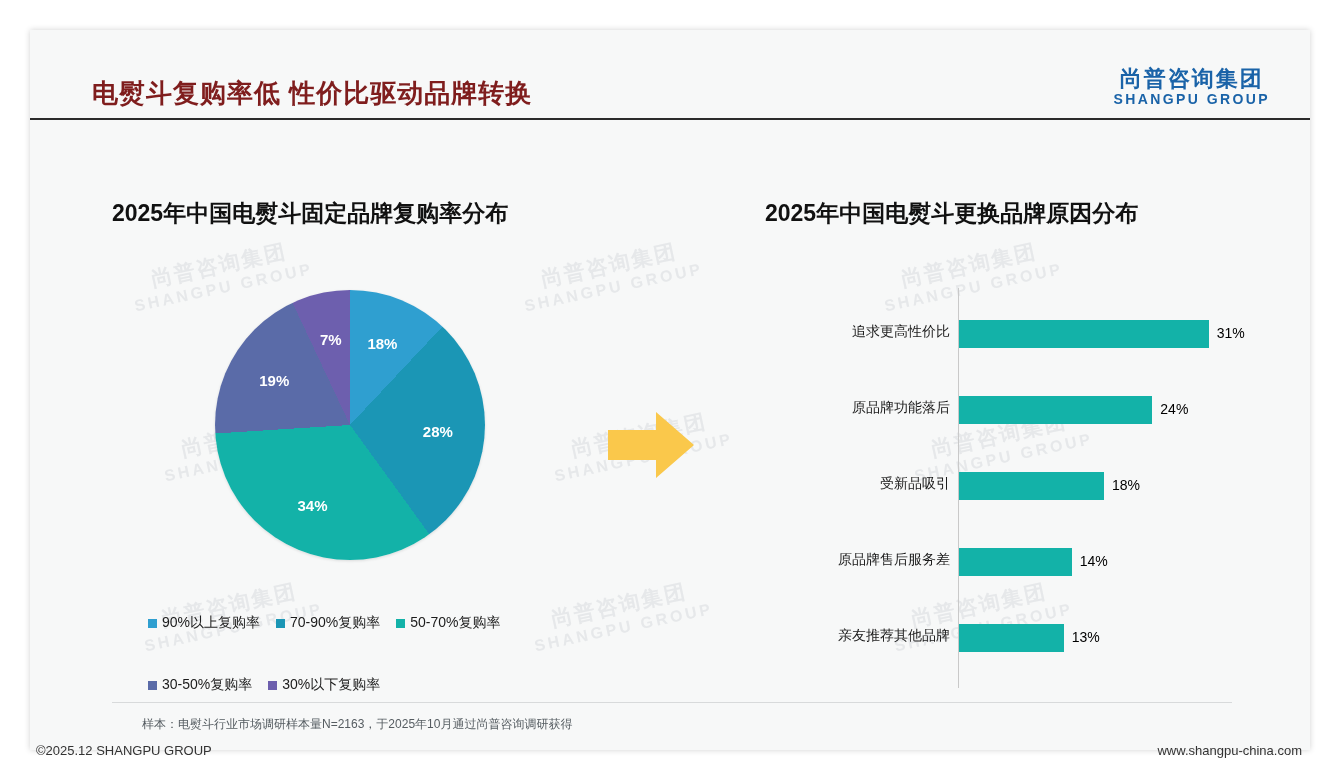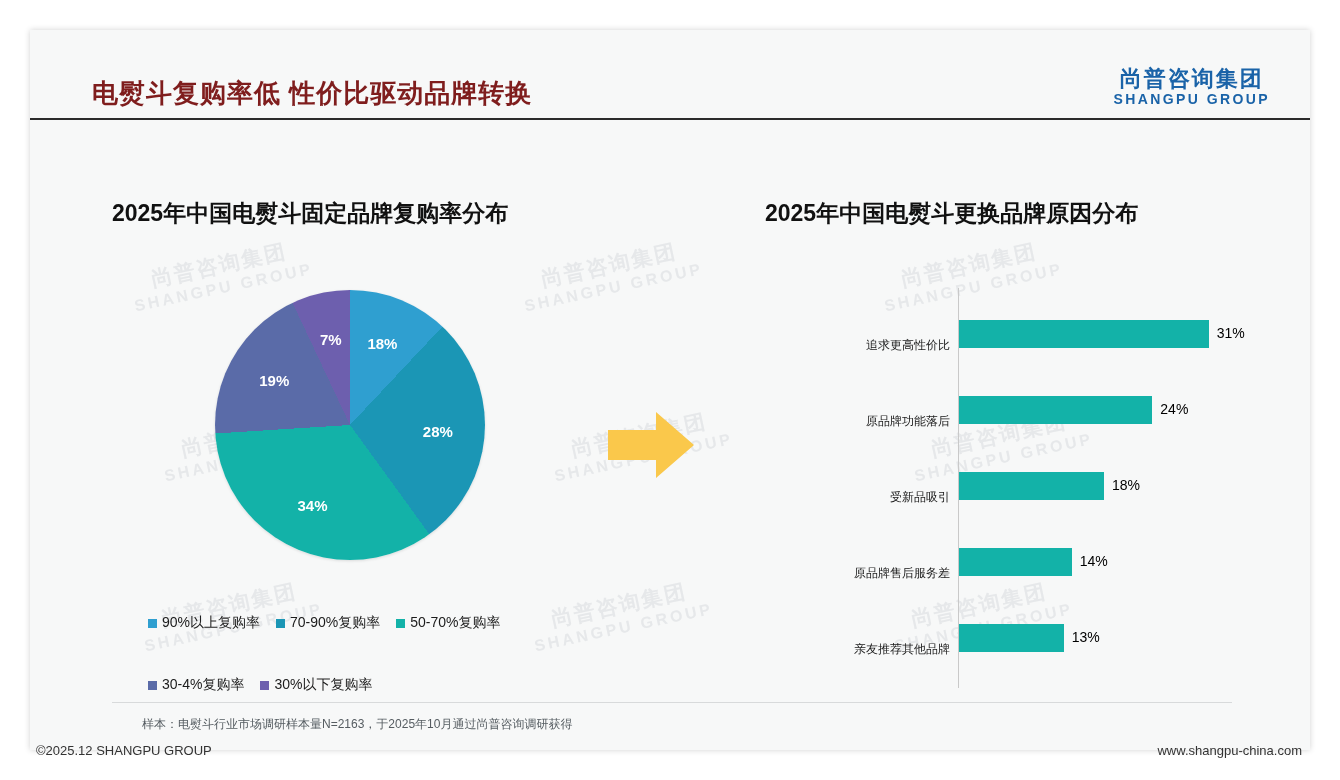--- a/index.html
+++ b/index.html
@@ -160,24 +160,24 @@
   }
   .bar-row {
     position: absolute;
     left: 0;
     height: 28px;
     width: 100%;
   }
   .bar-cat {
     position: absolute;
     right: 340px;
-    top: 17px;
+    top: 3px;
     width: 220px;
     text-align: right;
-    font-size: 12px;
+    font-size: 14px;
     color: #1b1b1b;
     white-space: nowrap;
   }
   .bar-fill {
     position: absolute;
     left: 169px;
     top: 0;
     height: 28px;
     background: #13b2a8;
   }
@@ -298,21 +298,21 @@
             <span>70-90%复购率</span>
           </div>
           <div class="legend-item">
             <span class="legend-swatch" style="background: rgb(19, 178, 168);"></span>
             <span>50-70%复购率</span>
           </div>
         </div>
       <div class="legend-row" id="legend-row-2">
           <div class="legend-item">
             <span class="legend-swatch" style="background: rgb(90, 107, 168);"></span>
-            <span>30-4%复购率</span>
+            <span>30-50%复购率</span>
           </div>
           <div class="legend-item">
             <span class="legend-swatch" style="background: rgb(109, 95, 174);"></span>
             <span>30%以下复购率</span>
           </div>
         </div>
     </div>
 
     <div class="arrow">
       <svg width="86" height="74" viewBox="0 0 86 74">

